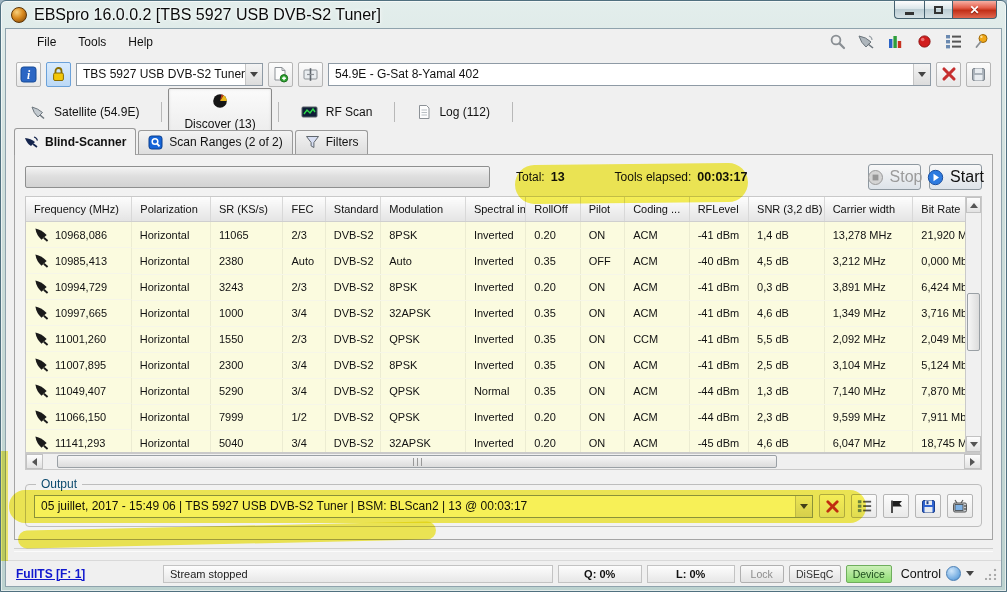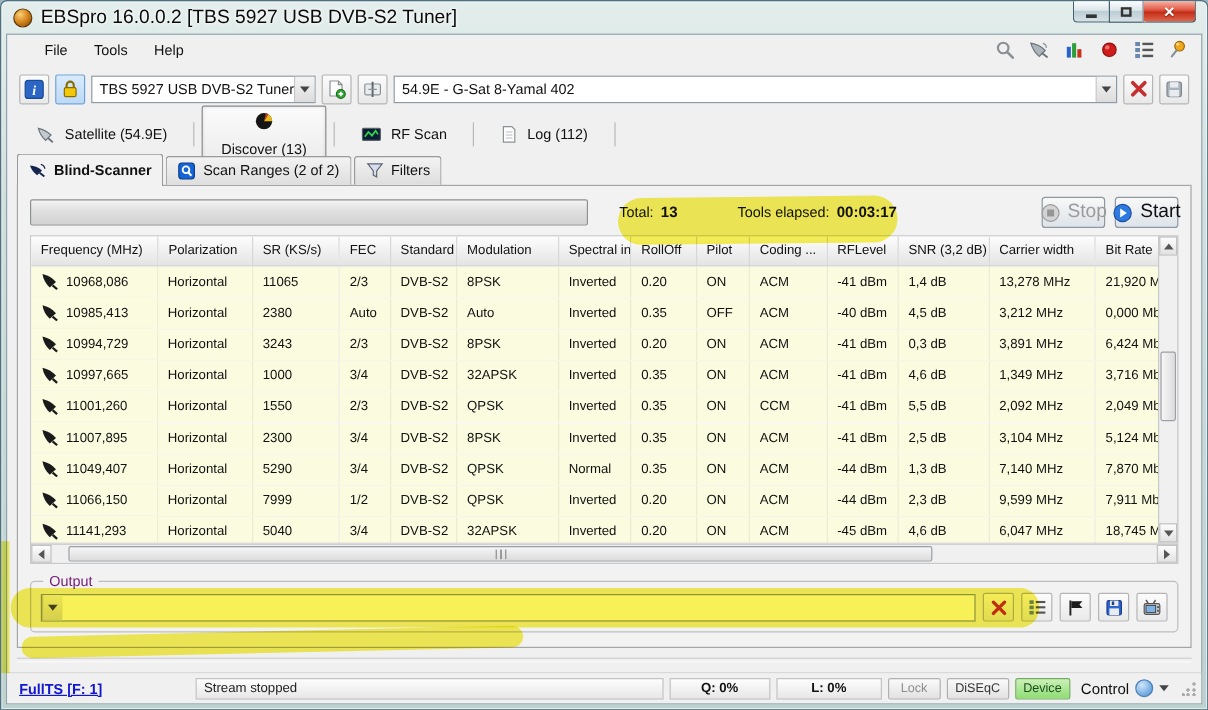--- a/index.html
+++ b/index.html
@@ -82,21 +82,21 @@
   .hthumb{position:absolute;top:1px;bottom:1px;left:14px;width:78%;border:1px solid #9aa0a5;border-radius:2px;
     background:linear-gradient(180deg,#f6f6f6,#dcdcdc);display:flex;align-items:center;justify-content:center;}
   .grip3{width:9px;height:8px;background:
     linear-gradient(90deg,#999 0 1px,transparent 1px 4px,#999 4px 5px,transparent 5px 8px,#999 8px 9px);}
   .tri-u{width:0;height:0;border-left:4px solid transparent;border-right:4px solid transparent;border-bottom:5px solid #555;}
   .tri-dn{width:0;height:0;border-left:4px solid transparent;border-right:4px solid transparent;border-top:5px solid #555;}
   .tri-l{width:0;height:0;border-top:4px solid transparent;border-bottom:4px solid transparent;border-right:5px solid #555;}
   .tri-r{width:0;height:0;border-top:4px solid transparent;border-bottom:4px solid transparent;border-left:5px solid #555;}
   
   .outgroup{margin:14px 10px 0 10px;border:1px solid #bdbdbd;border-radius:4px;position:relative;padding:9px 8px 8px 8px;}
-  .outlabel{position:absolute;top:-8px;left:10px;background:#f2f2f2;padding:0 5px;color:#701a75;font-size:12px;}
+  .outlabel{position:absolute;top:-8px;left:10px;background:#f2f2f2;padding:0 5px;color:#0c4a6e;font-size:12px;}
   .outrow{display:flex;align-items:center;gap:6px;}
   .outcombo{flex:1;}
   .obtn{width:26px;height:24px;border:1px solid #b5b5b5;border-radius:2px;display:flex;align-items:center;justify-content:center;
     background:linear-gradient(180deg,#fcfcfc,#e9e9e9);box-sizing:border-box;}
   .divider{height:2px;border-top:1px solid #cfcfcf;border-bottom:1px solid #fbfbfb;margin:8px 0 0 0;}
   
   .statusbar{position:absolute;left:0;right:0;bottom:0;height:26px;border-top:1px solid #d9d9d9;
     display:flex;align-items:center;padding:0 4px;gap:5px;background:#f0f0f0;font-size:11px;box-sizing:border-box;}
   .fullts{width:142px;padding-left:6px;color:#1017cf;font-weight:bold;text-decoration:underline;font-size:12px;}
   .spanel{height:18px;border:1px solid #c3c3c3;background:linear-gradient(180deg,#fdfdfd,#e7e7e7);
@@ -657,20 +657,21 @@
           </div>
           <div class="harrow">
               <span class="tri-r"></span>
             </div>
         </div>
 
         <div class="outgroup">
           <span class="outlabel">Output</span>
           <div class="outrow">
             <div class="combo outcombo">
+              <span class="cval">05 juillet, 2017 - 15:49 06 | TBS 5927 USB DVB-S2 Tuner | BSM: BLScan2 | 13 @ 00:03:17</span>
               <span class="carr">
                   <span class="tri-d"></span>
                 </span>
             </div>
             <div class="obtn">
               <span class="icon">
                   <svg width="15" height="15" viewBox="0 0 16 16">
                     <path d="M3 3 L13 13 M13 3 L3 13" stroke="#c62f2f" stroke-width="3" stroke-linecap="round"></path>
                   </svg>
                 </span>

